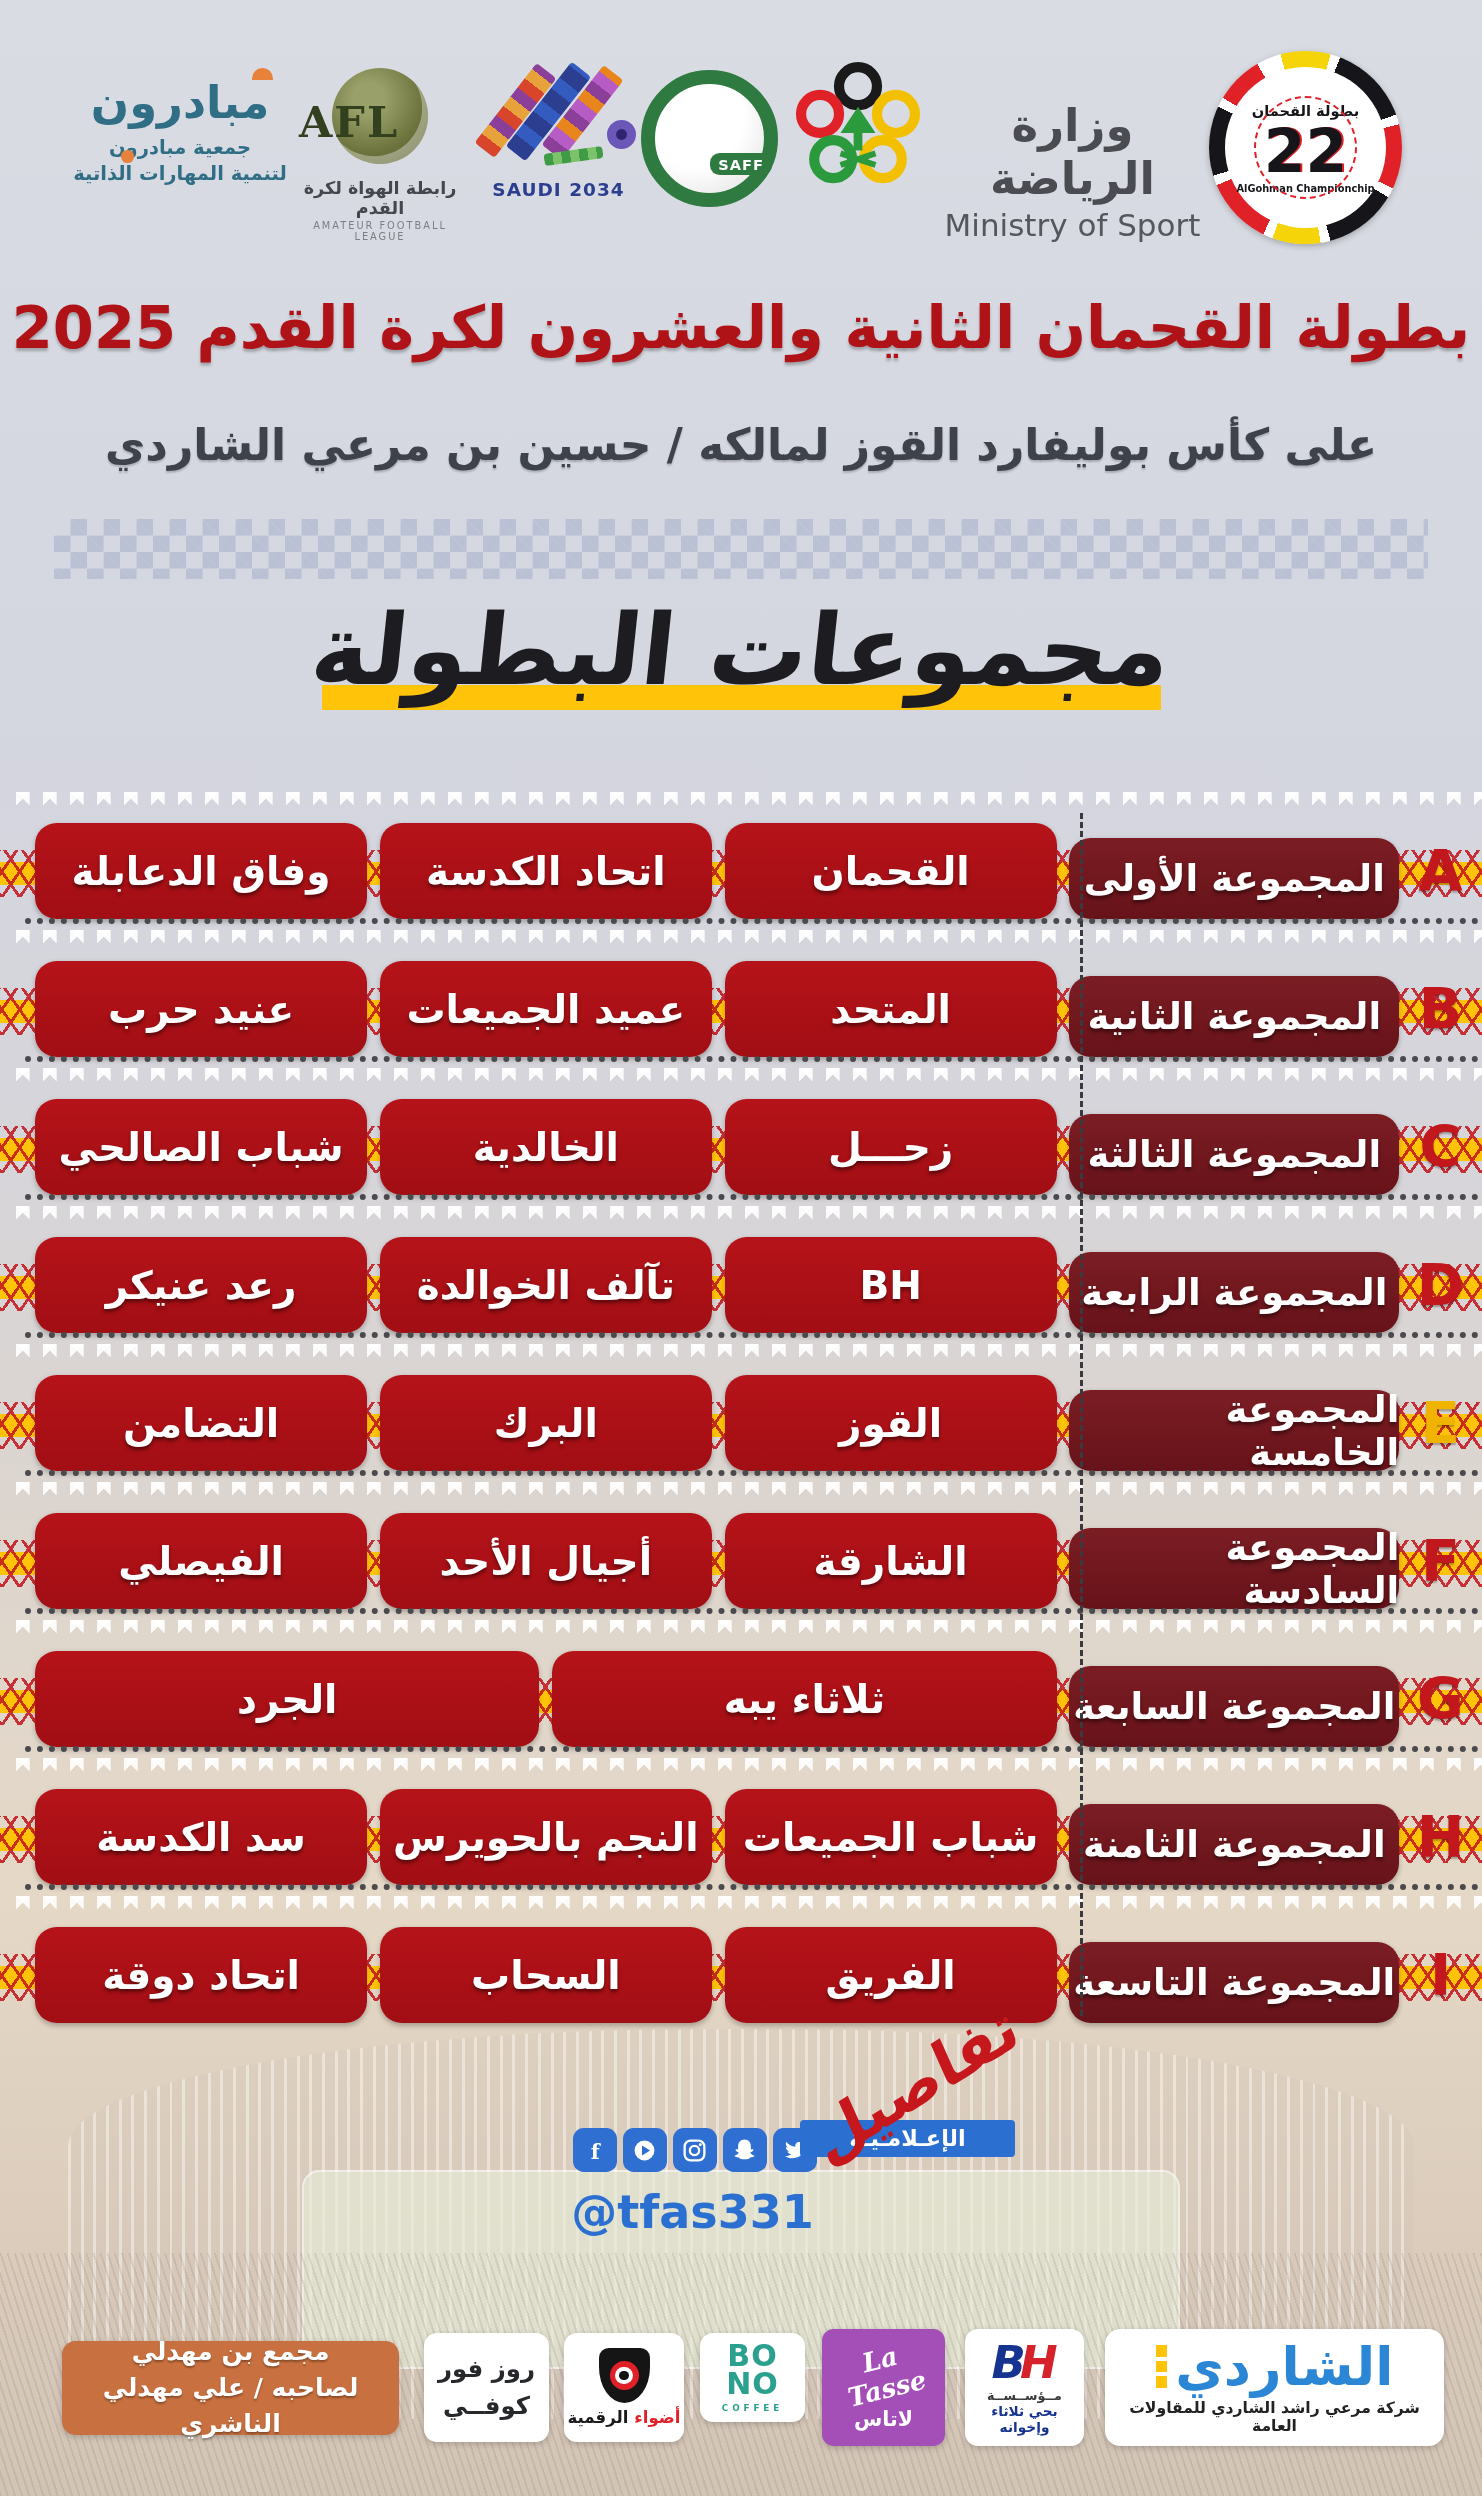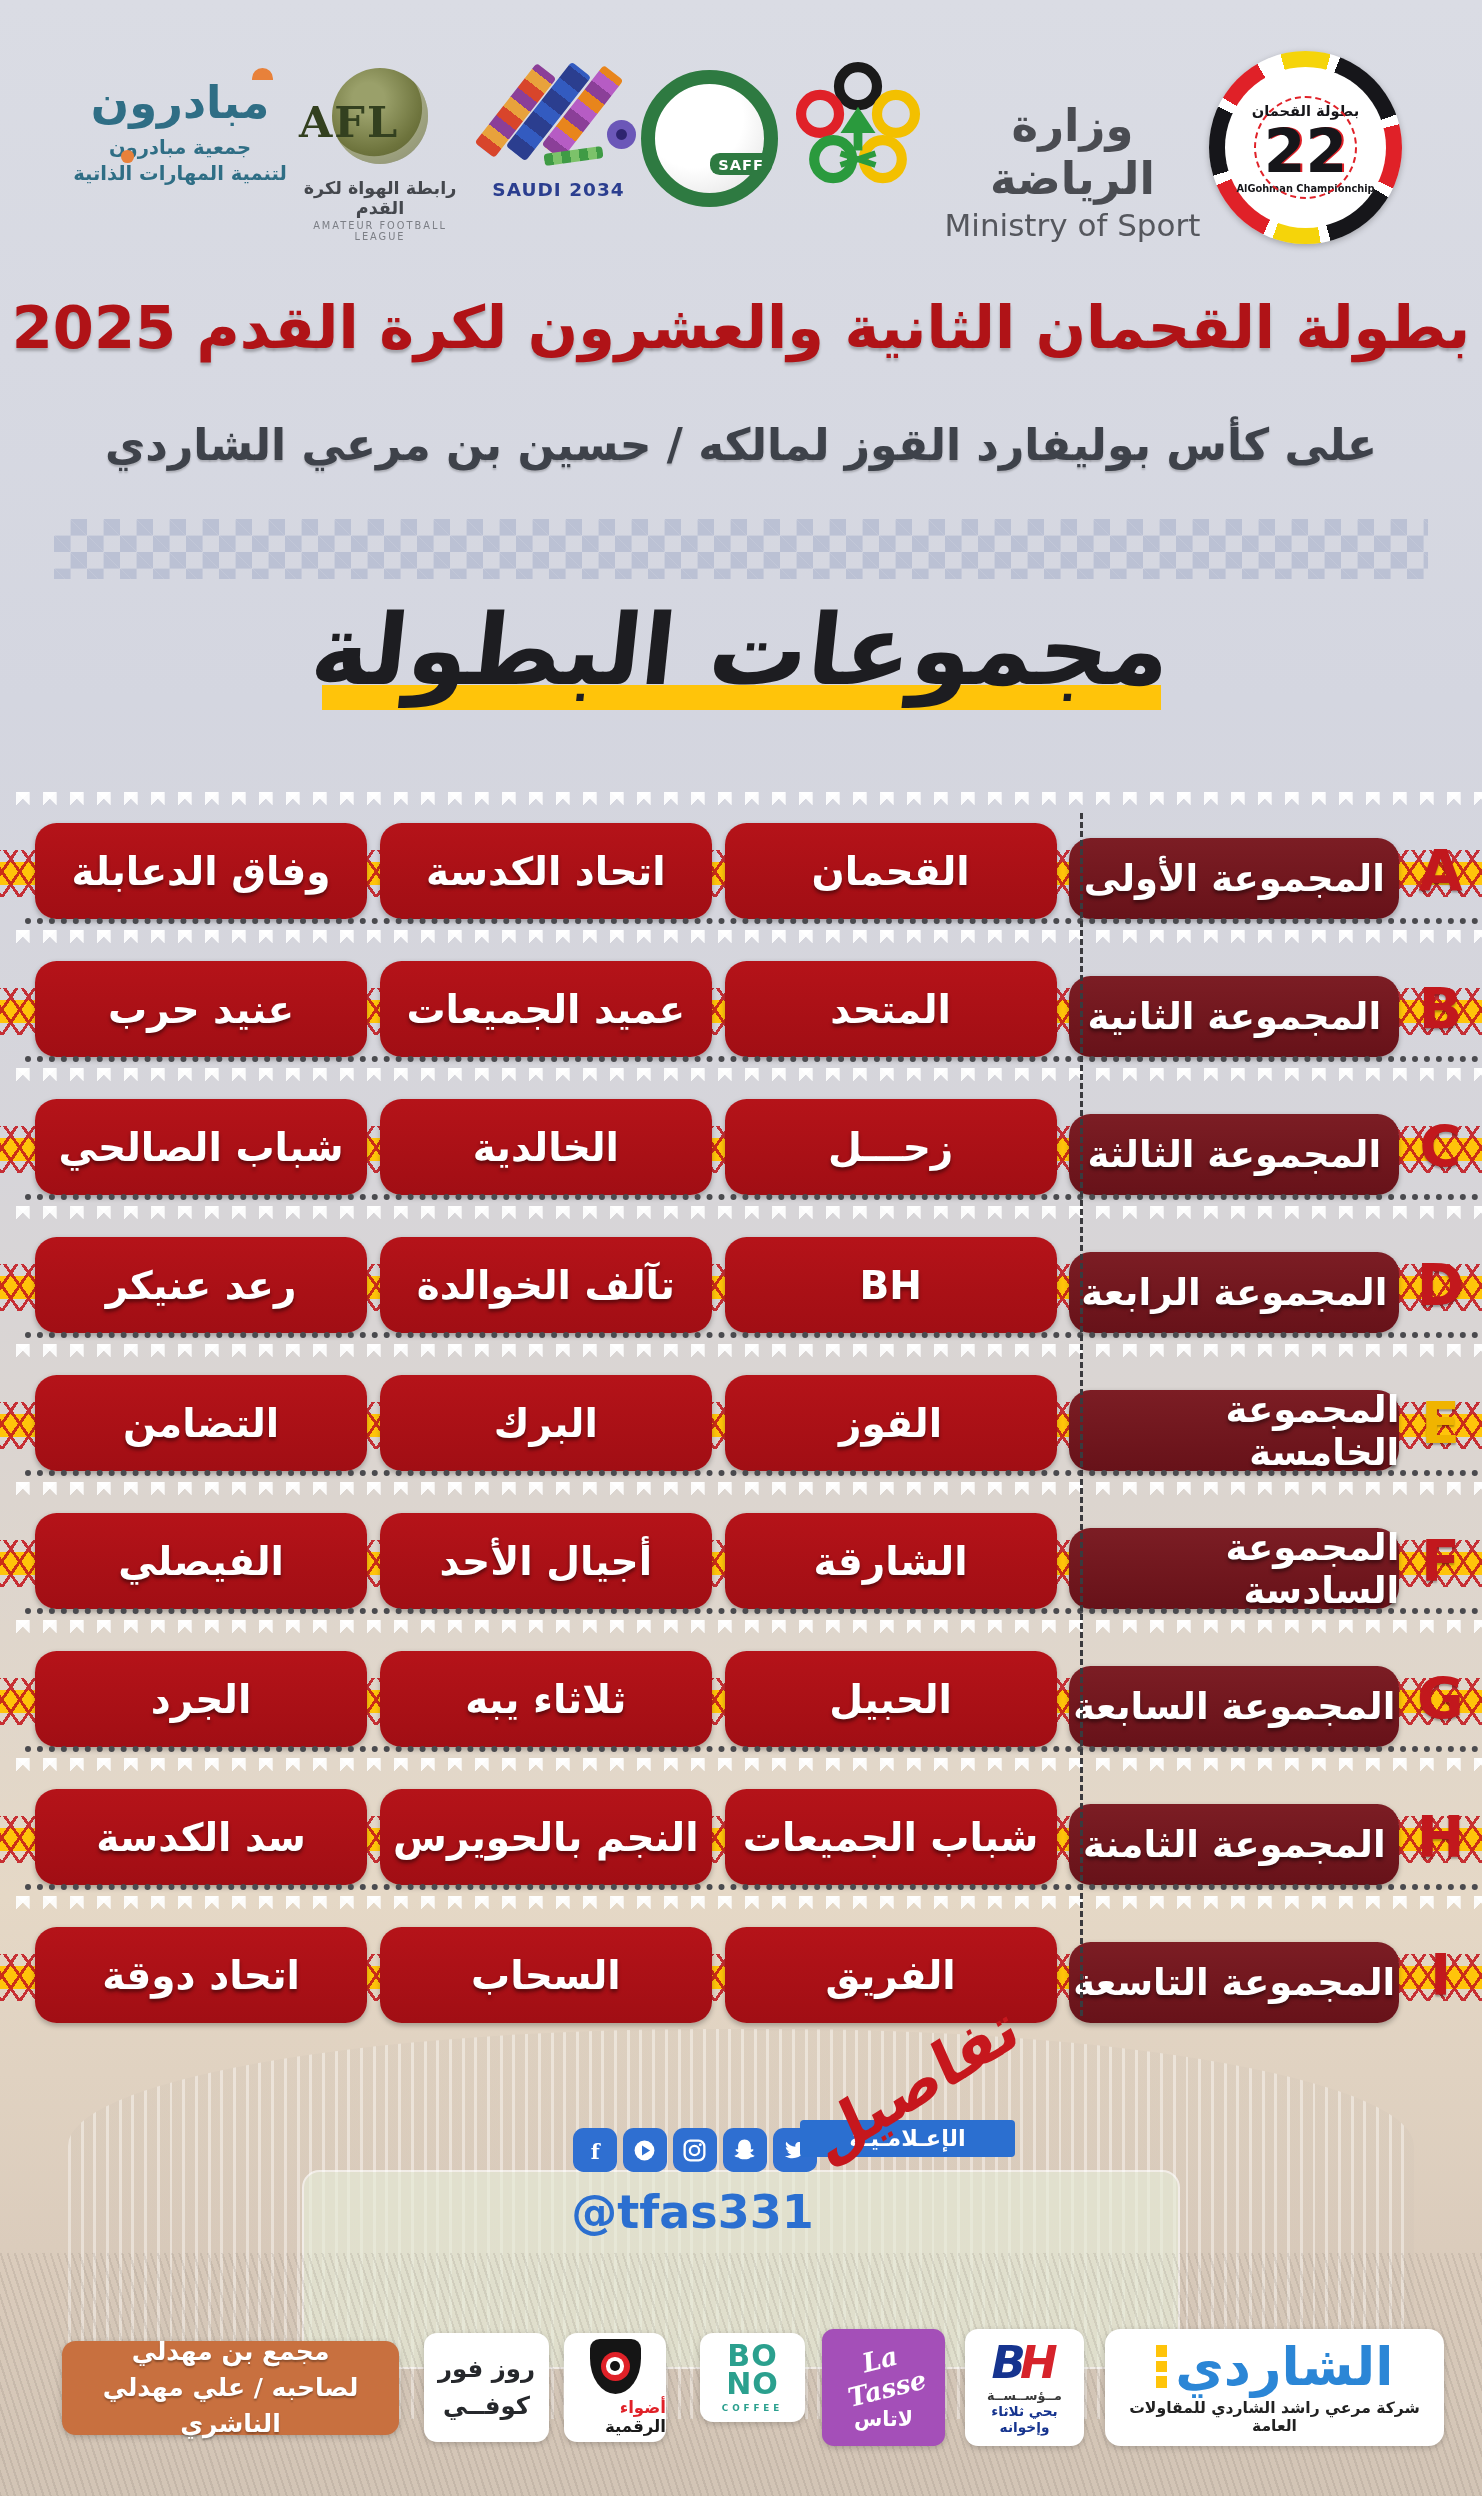--- a/index.html
+++ b/index.html
@@ -88,21 +88,21 @@
   .taf-script{font-size:62px;font-weight:800;color:#c6171d;direction:rtl;display:inline-block;
     transform:rotate(-32deg) skewX(-8deg);line-height:.9;}
   .taf-box{margin-top:7.8px;background:#2b6fd0;color:#fff;border-radius:3.9px;font-size:22.4px;font-weight:700;
     padding:5.9px 9.8px;direction:rtl;letter-spacing:1px;}
   
   .card{position:absolute;top:2333px;background:#fff;border-radius:13px;box-shadow:0 2px 5.9px rgba(0,0,0,.2);
     display:flex;flex-direction:column;align-items:center;justify-content:center;text-align:center;}
   .sp-orange{left:62px;top:2341px;width:337px;height:94px;background:#c8703f;border-radius:13.7px;color:#fff;direction:rtl;
     font-weight:800;font-size:25px;line-height:1.45;text-shadow:0 2px 2px rgba(0,0,0,.3);}
   .sp-rose{left:424px;width:125px;height:109px;font-size:24.4px;font-weight:800;color:#26282c;direction:rtl;line-height:1.5;}
-  .sp-adwaa{left:564px;width:102px;height:109px;text-align:right;}
+  .sp-adwaa{left:564px;width:120px;height:109px;}
   .shield{width:51px;height:55px;background:#151515;border-radius:9.8px 9.8px 50% 50%/9.8px 9.8px 65% 65%;
     display:flex;align-items:center;justify-content:center;}
   .eye{width:29px;height:29px;border-radius:50%;background:#e02128;display:flex;align-items:center;justify-content:center;}
   .eye i{width:17.6px;height:17.6px;border-radius:50%;background:#fff;display:block;position:relative;}
   .eye i::after{content:"";position:absolute;left:3.9px;top:3.9px;width:9.8px;height:9.8px;border-radius:50%;background:#111;}
   .adwaa-cap{font-size:16.6px;font-weight:800;direction:rtl;margin-top:4.9px;}
   .adwaa-cap .r{color:#e02128;} .adwaa-cap .k{color:#1a1a1a;}
   .sp-bono{left:700px;width:105px;height:89px;}
   .bono-w{font-size:30px;font-weight:900;color:#2ba08e;line-height:.95;letter-spacing:1px;}
   .bono-cap{font-size:8.8px;letter-spacing:3.9px;color:#2ba08e;font-weight:700;margin-top:4.9px;}
@@ -278,21 +278,20 @@
       </div>
     </div>
 
     <div class="grow">
       <div class="chev"></div>
       <div class="stripe"></div>
       <div class="lattice"></div>
       <div class="rc">
         <div class="letter" style="color: rgb(194, 24, 29);">G</div>
         <div class="lbox">المجموعة السابعة</div>
-        <div class="tbox">الحبيل</div>
         <div class="tbox">ثلاثاء يبه</div>
         <div class="tbox">الجرد</div>
       </div>
     </div>
 
     <div class="grow">
       <div class="chev"></div>
       <div class="stripe"></div>
       <div class="lattice"></div>
       <div class="rc">

